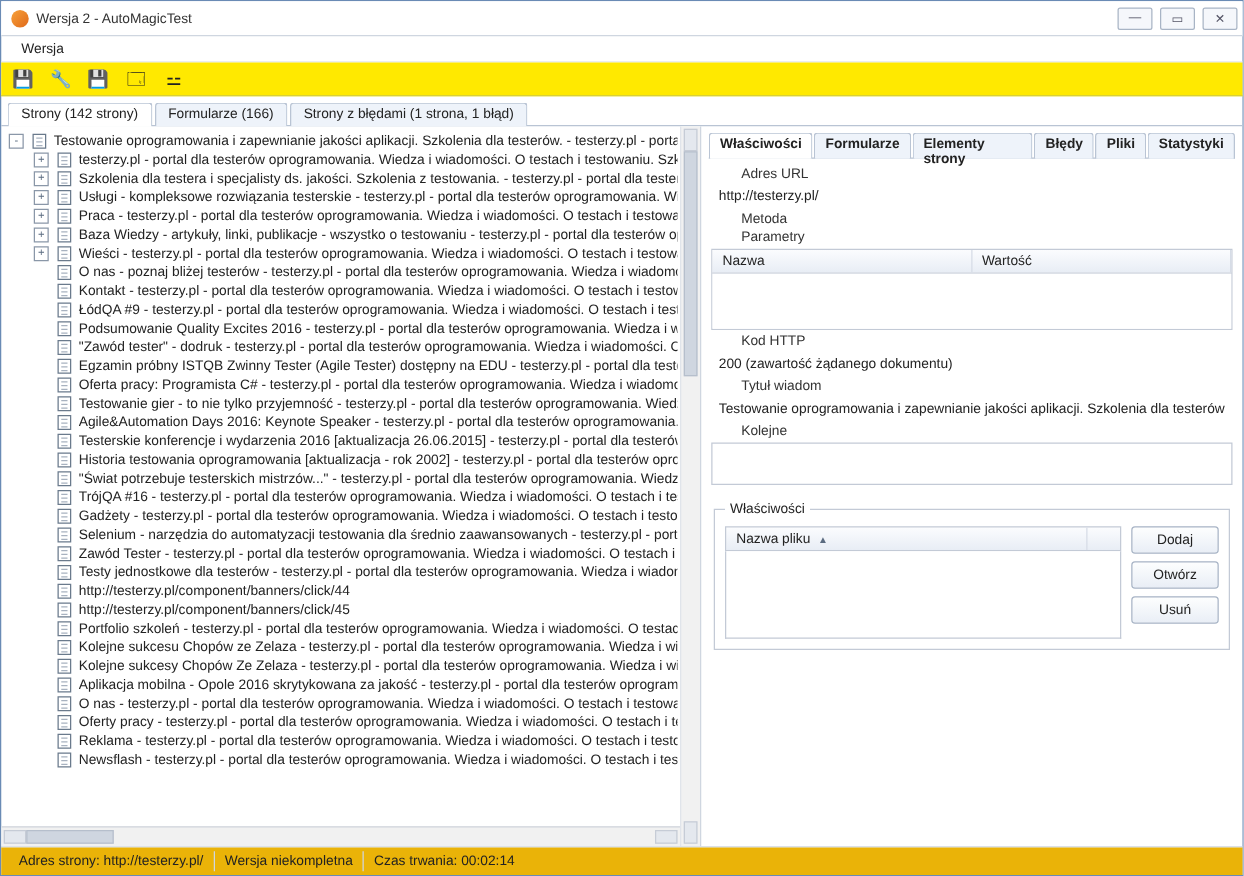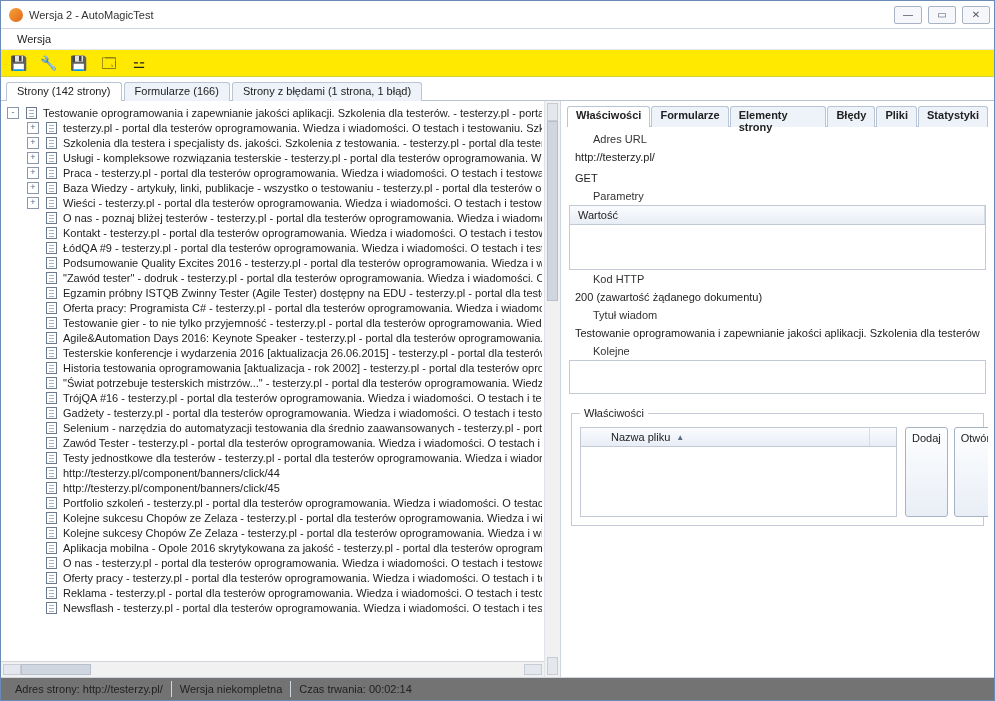--- a/index.html
+++ b/index.html
@@ -45,28 +45,28 @@
   .field-box { border:1px solid #c3cad6; background:#fff; padding:3px 6px; min-height:18px; white-space:nowrap; overflow:hidden; text-overflow:ellipsis; }
   .params-table { border:1px solid #c3cad6; }
   .params-head { display:flex; background:linear-gradient(#fbfcfe,#e8edf5); border-bottom:1px solid #c3cad6; }
   .ph-cell { padding:3px 8px; border-right:1px solid #d6dce6; flex:1; }
   .params-body { height:44px; background:#fff; }
   .select-box { border:1px solid #97a6bb; background:#eef3fb; display:flex; align-items:center; justify-content:space-between; padding:2px 4px 2px 6px; height:20px; }
   .select-arrow { font-size:9px; color:#2c3e55; }
   .textarea-box { border:1px solid #c3cad6; background:#fff; height:34px; }
   .att-wrap { position:relative; }
   .att-list { flex:1; }
-  .att-head { display:flex; background:linear-gradient(#fbfcfe,#e8edf5); border:1px solid #c3cad6;padding-left:22px; }
+  .att-head { display:flex; background:linear-gradient(#fbfcfe,#e8edf5); border:1px solid #c3cad6; }
   .att-h1 { flex:1; padding:3px 8px; border-right:1px solid #d6dce6; display:flex; align-items:center; gap:6px; }
   .att-h2 { width:26px; }
   .att-sort { font-size:8px; color:#5b6b80; }
   .att-body { border:1px solid #c3cad6; border-top:none; height:70px; background:#fff; }
-  .att-btns { display:flex; flex-direction:row; gap:6px; width:70px; }
+  .att-btns { display:flex; flex-direction:column; gap:6px; width:70px; }
   .btn { border:1px solid #a7b3c5; background:linear-gradient(#fdfefe,#e9eef6); border-radius:3px; padding:4px 6px; text-align:center; }
-  .statusbar { height:22px; display:flex; align-items:center; gap:0; padding:0 6px; background:#737373; }
+  .statusbar { height:22px; display:flex; align-items:center; gap:0; padding:0 6px; background:#eab308; }
   .status-seg { padding:2px 8px; border-right:1px solid #cfd6e0; }
   .status-seg:last-child { border-right:none; }
   .plain { border:none; background:#fff; }
   .scroll-y { width:16px; background:#f1f1f1; border-left:1px solid #e0e4ea; position:relative; }
   .scroll-y::before { content:""; position:absolute; left:2px; right:2px; top:2px; height:16px; background:#e4e8ee; border:1px solid #c6ccd6; }
   .scroll-y::after { content:""; position:absolute; left:2px; right:2px; bottom:2px; height:16px; background:#e4e8ee; border:1px solid #c6ccd6; }
   .scroll-y .thumb { position:absolute; left:2px; right:2px; top:20px; height:180px; background:#cfd6e0; border:1px solid #b6bfcc; }
   .left-inner { flex:1; display:flex; overflow:hidden; }
   .tree-col { flex:1; display:flex; flex-direction:column; overflow:hidden; }
 </style>
@@ -409,25 +409,26 @@
         <div class="rtab">Elementy strony</div>
         <div class="rtab">Błędy</div>
         <div class="rtab">Pliki</div>
         <div class="rtab">Statystyki</div>
       </div>
 
       <div class="props">
         <div class="field-label">Adres URL</div>
         <div class="field-box plain">http://testerzy.pl/</div>
 
-        <div class="field-box plain">GET</div>
+        <div class="field-label">Metoda</div>
 
         <div class="field-label">Parametry</div>
         <div class="params-table">
           <div class="params-head">
+            <div class="ph-cell">Nazwa</div>
             <div class="ph-cell">Wartość</div>
           </div>
           <div class="params-body"></div>
         </div>
 
         <div class="field-label">Kod HTTP</div>
         <div class="field-box plain">200 (zawartość żądanego dokumentu)</div>
 
         <div class="field-label">Tytuł wiadom</div>
         <div class="field-box plain">Testowanie oprogramowania i zapewnianie jakości aplikacji. Szkolenia dla testerów</div>

